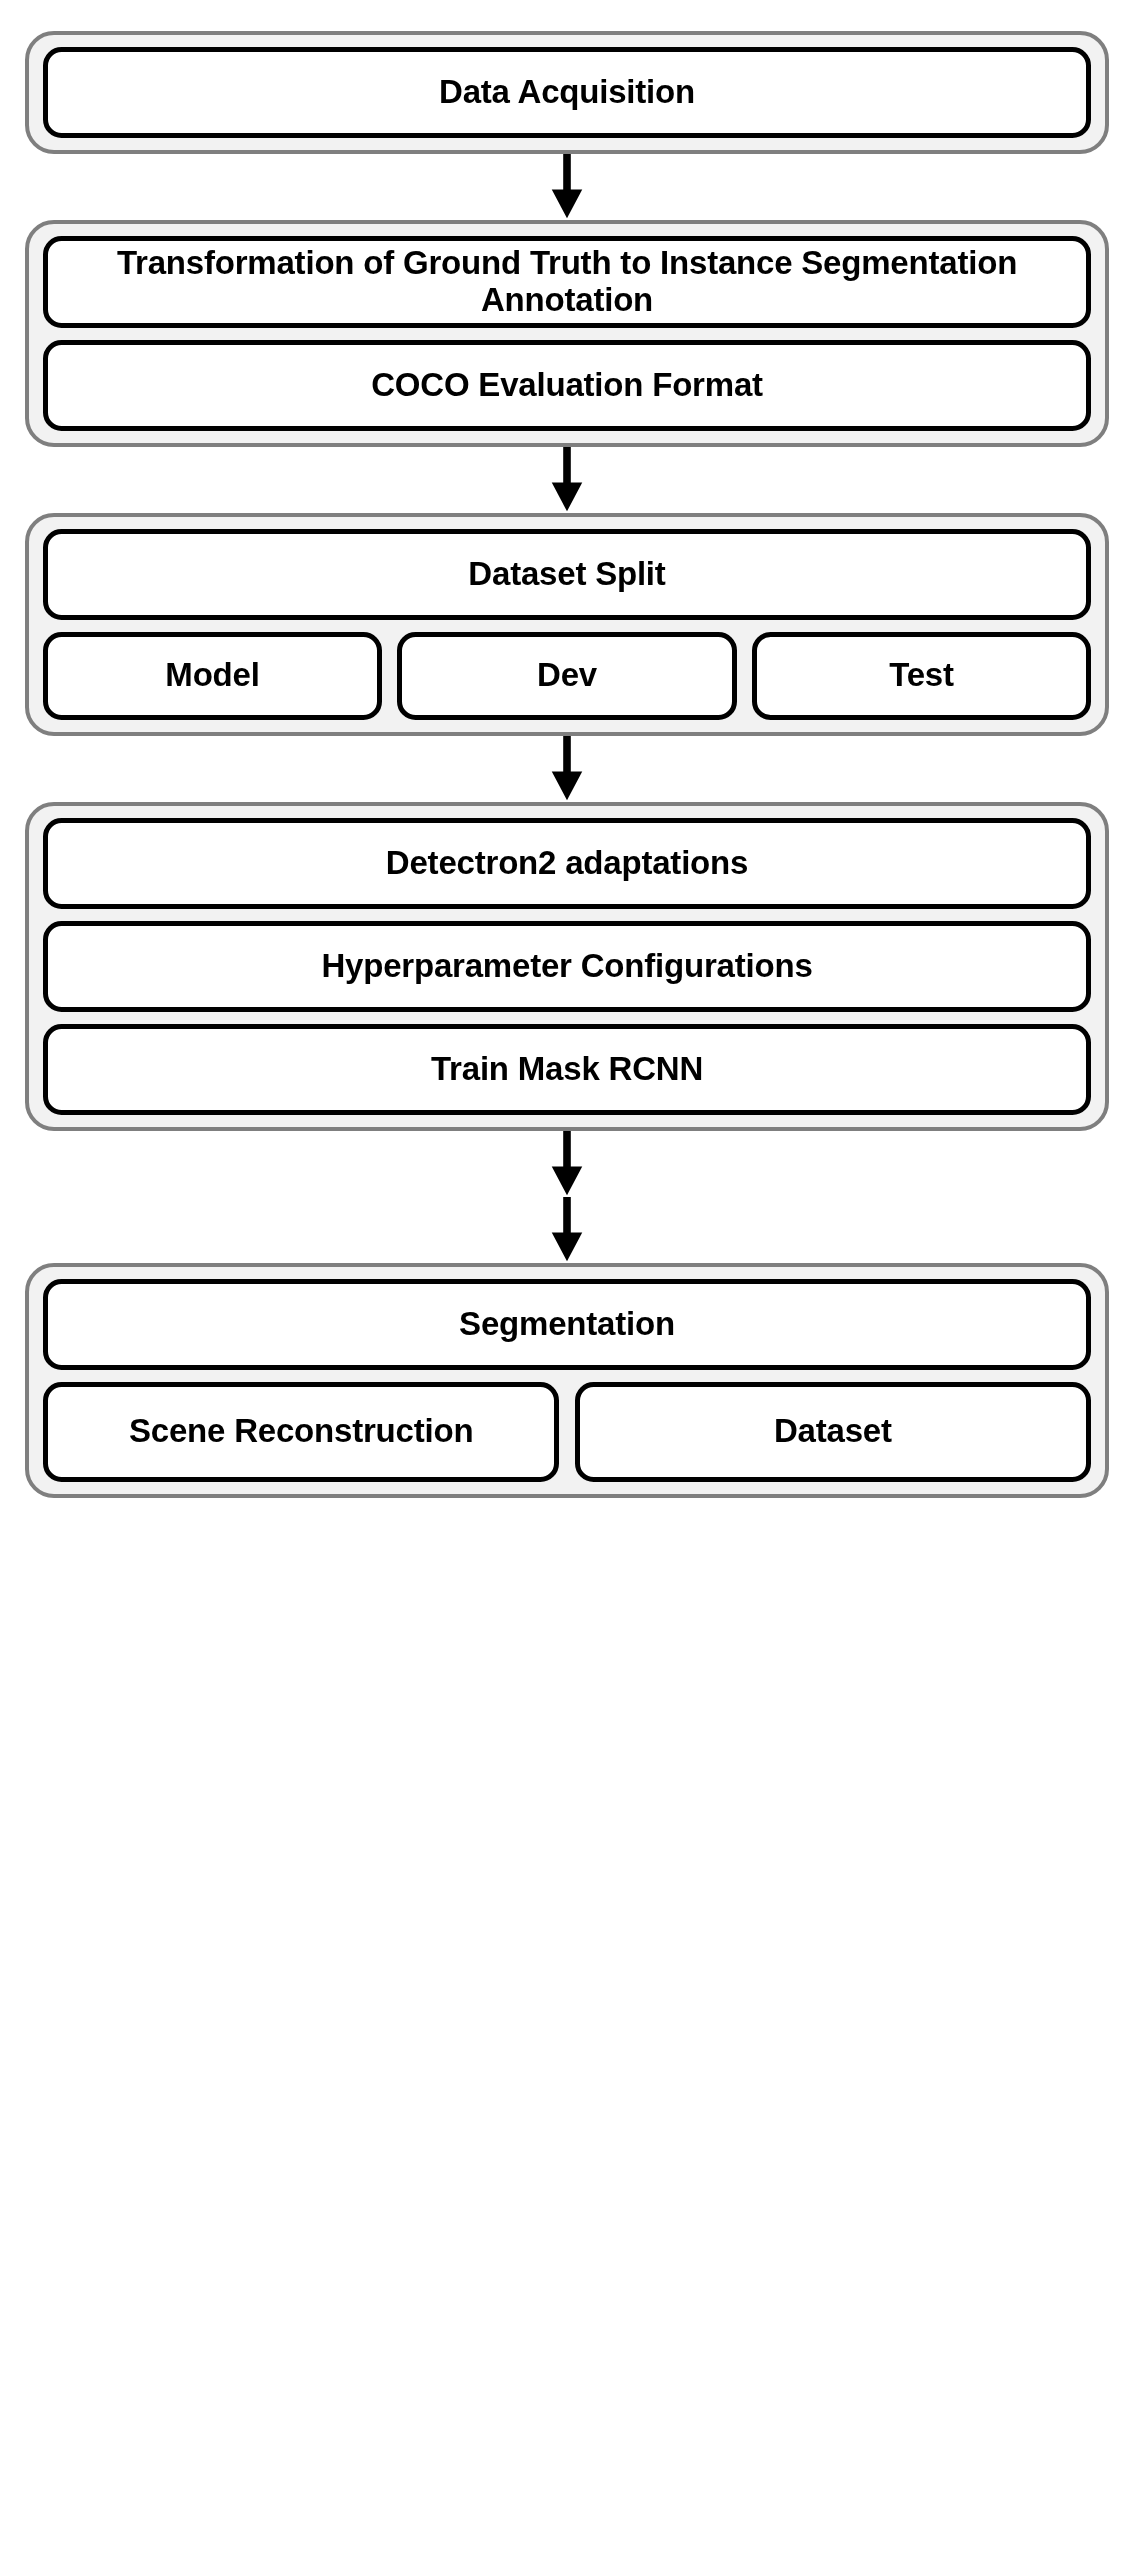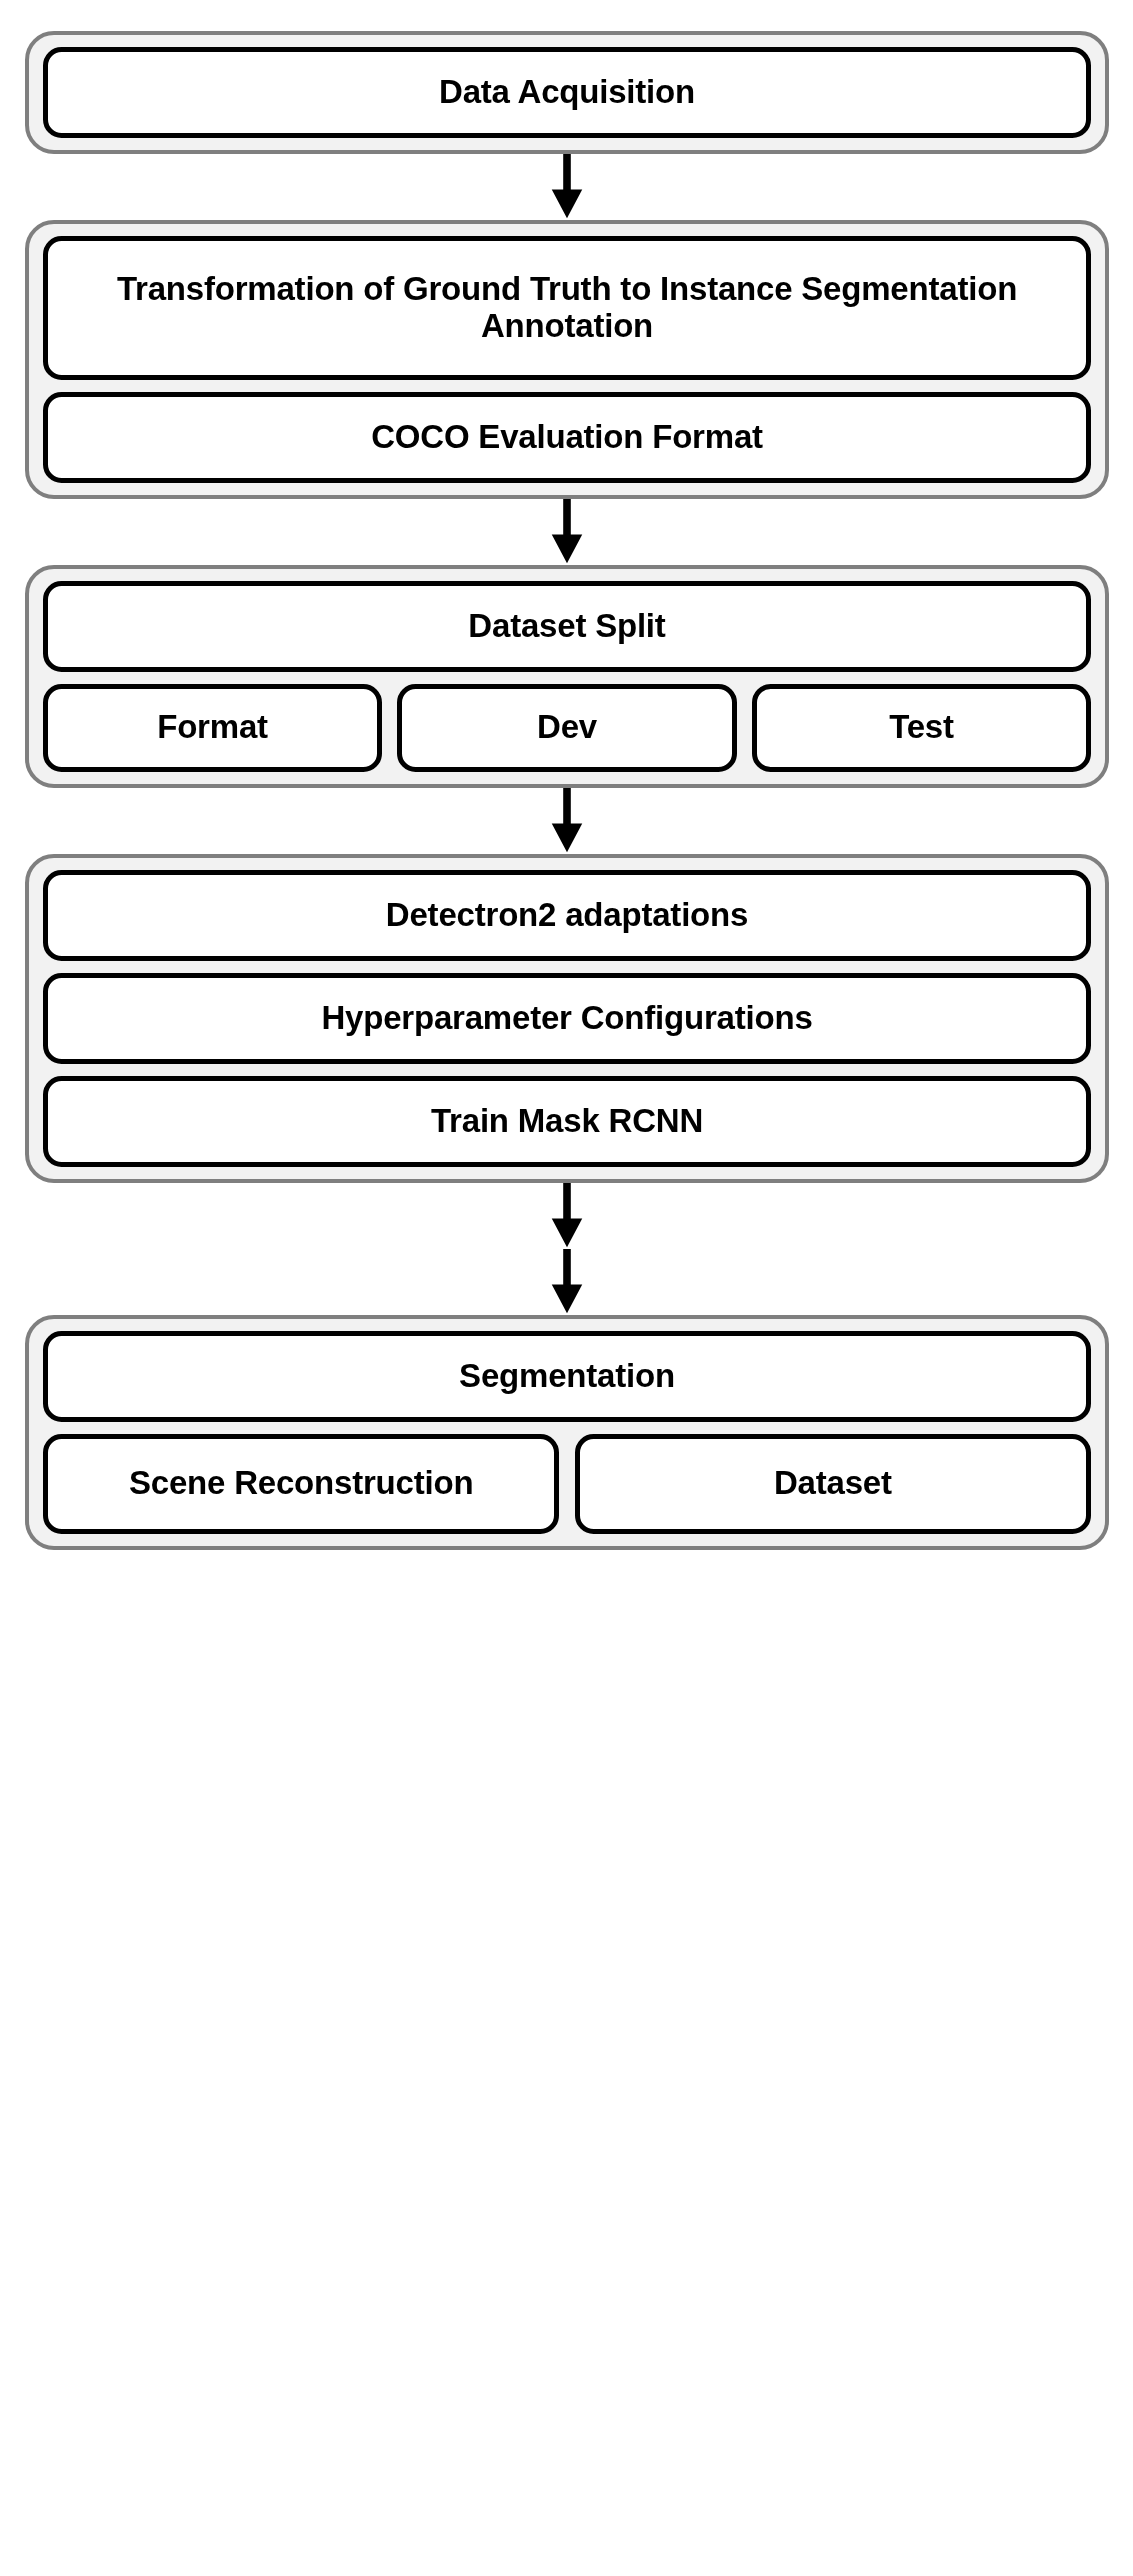--- a/index.html
+++ b/index.html
@@ -49,21 +49,21 @@
     justify-content: center;
     text-align: center;
     font-weight: bold;
     font-size: 33px;
     line-height: 1.12;
     letter-spacing: -0.2px;
     padding: 5.1px 8.5px;
   }
 
   .node.single   { height: 91px; }
-  .node.twoline  { height: 144px; }
+  .node.twoline  { height: 92px; }
   .node.small    { height: 88px; }
   .node.small2   { height: 100px; }
 
   
   .row {
     display: flex;
     flex-direction: row;
     gap: 15.2px;
     flex: 0 0 auto;
   }
@@ -104,21 +104,21 @@
   <div class="arrow">
     <svg width="34" height="66" viewBox="0 0 40 78">
       <line x1="20" y1="0" x2="20" y2="52" stroke="#000000" stroke-width="9"></line>
       <polygon points="20,76 2,42 38,42" fill="#000000"></polygon>
     </svg>
   </div>
 
   <div class="group">
     <div class="node single">Dataset Split</div>
     <div class="row">
-      <div class="node small">Format</div>
+      <div class="node small">Model</div>
       <div class="node small">Dev</div>
       <div class="node small">Test</div>
     </div>
   </div>
 
   <div class="arrow">
     <svg width="34" height="66" viewBox="0 0 40 78">
       <line x1="20" y1="0" x2="20" y2="52" stroke="#000000" stroke-width="9"></line>
       <polygon points="20,76 2,42 38,42" fill="#000000"></polygon>
     </svg>

